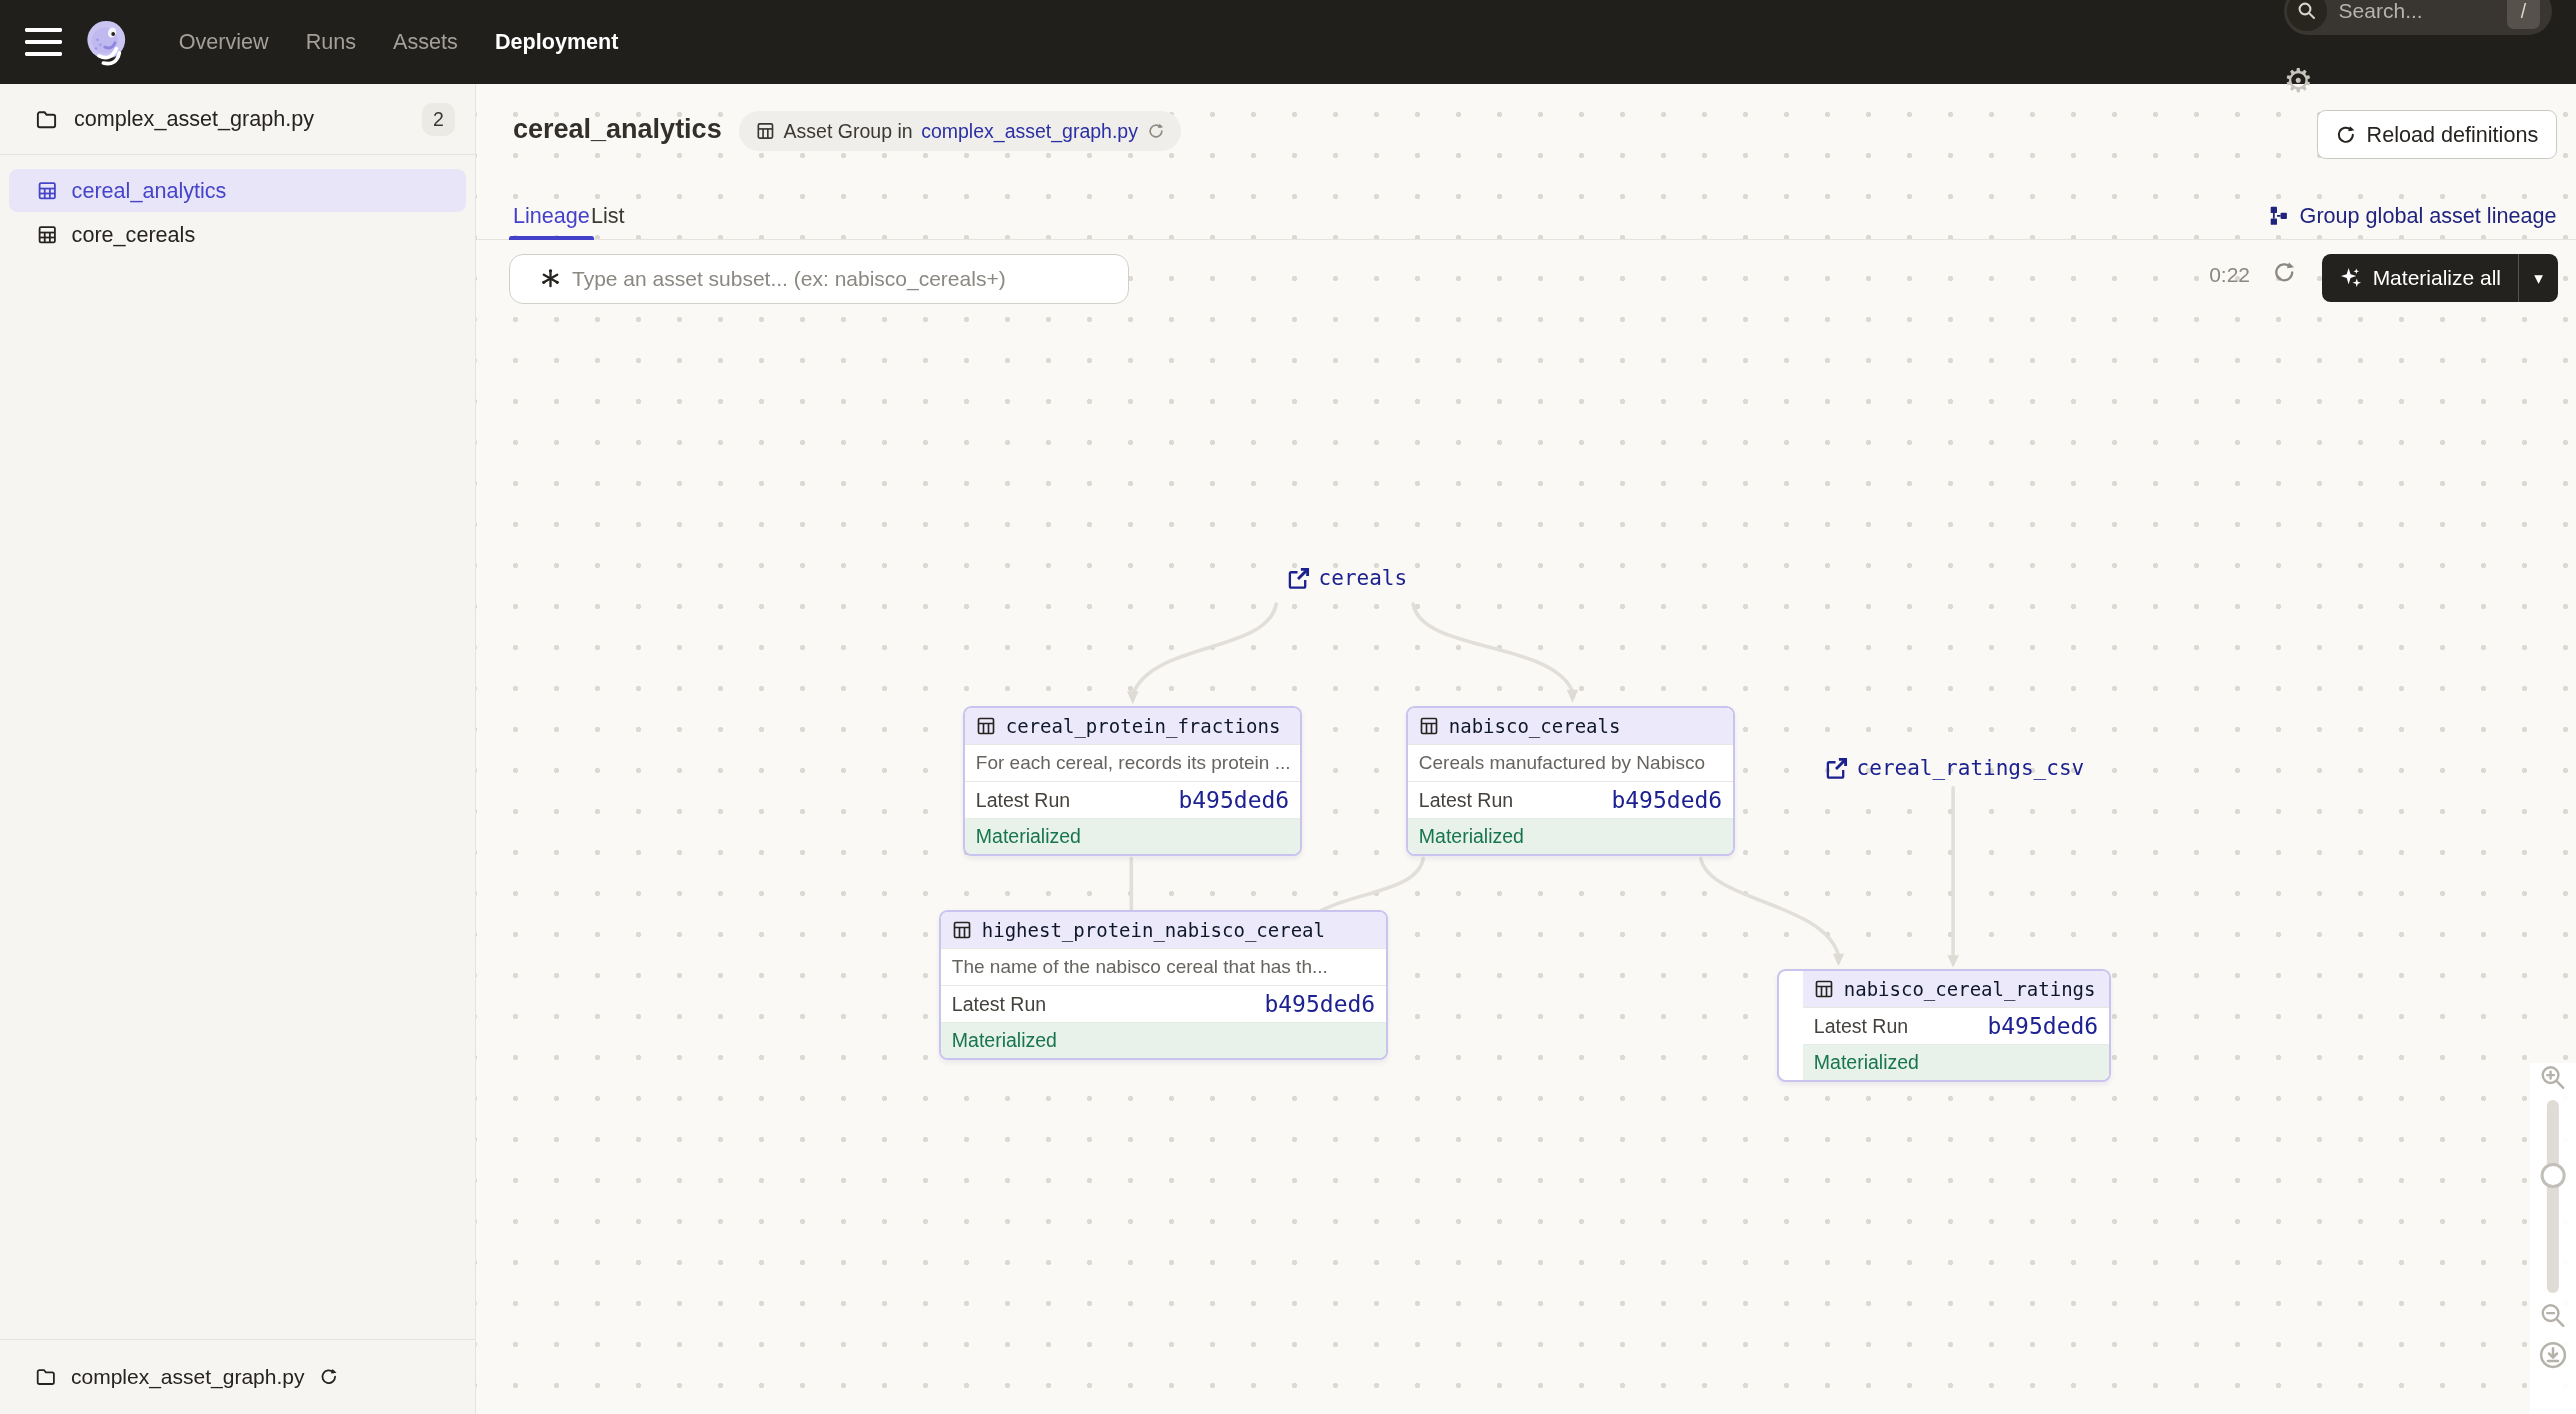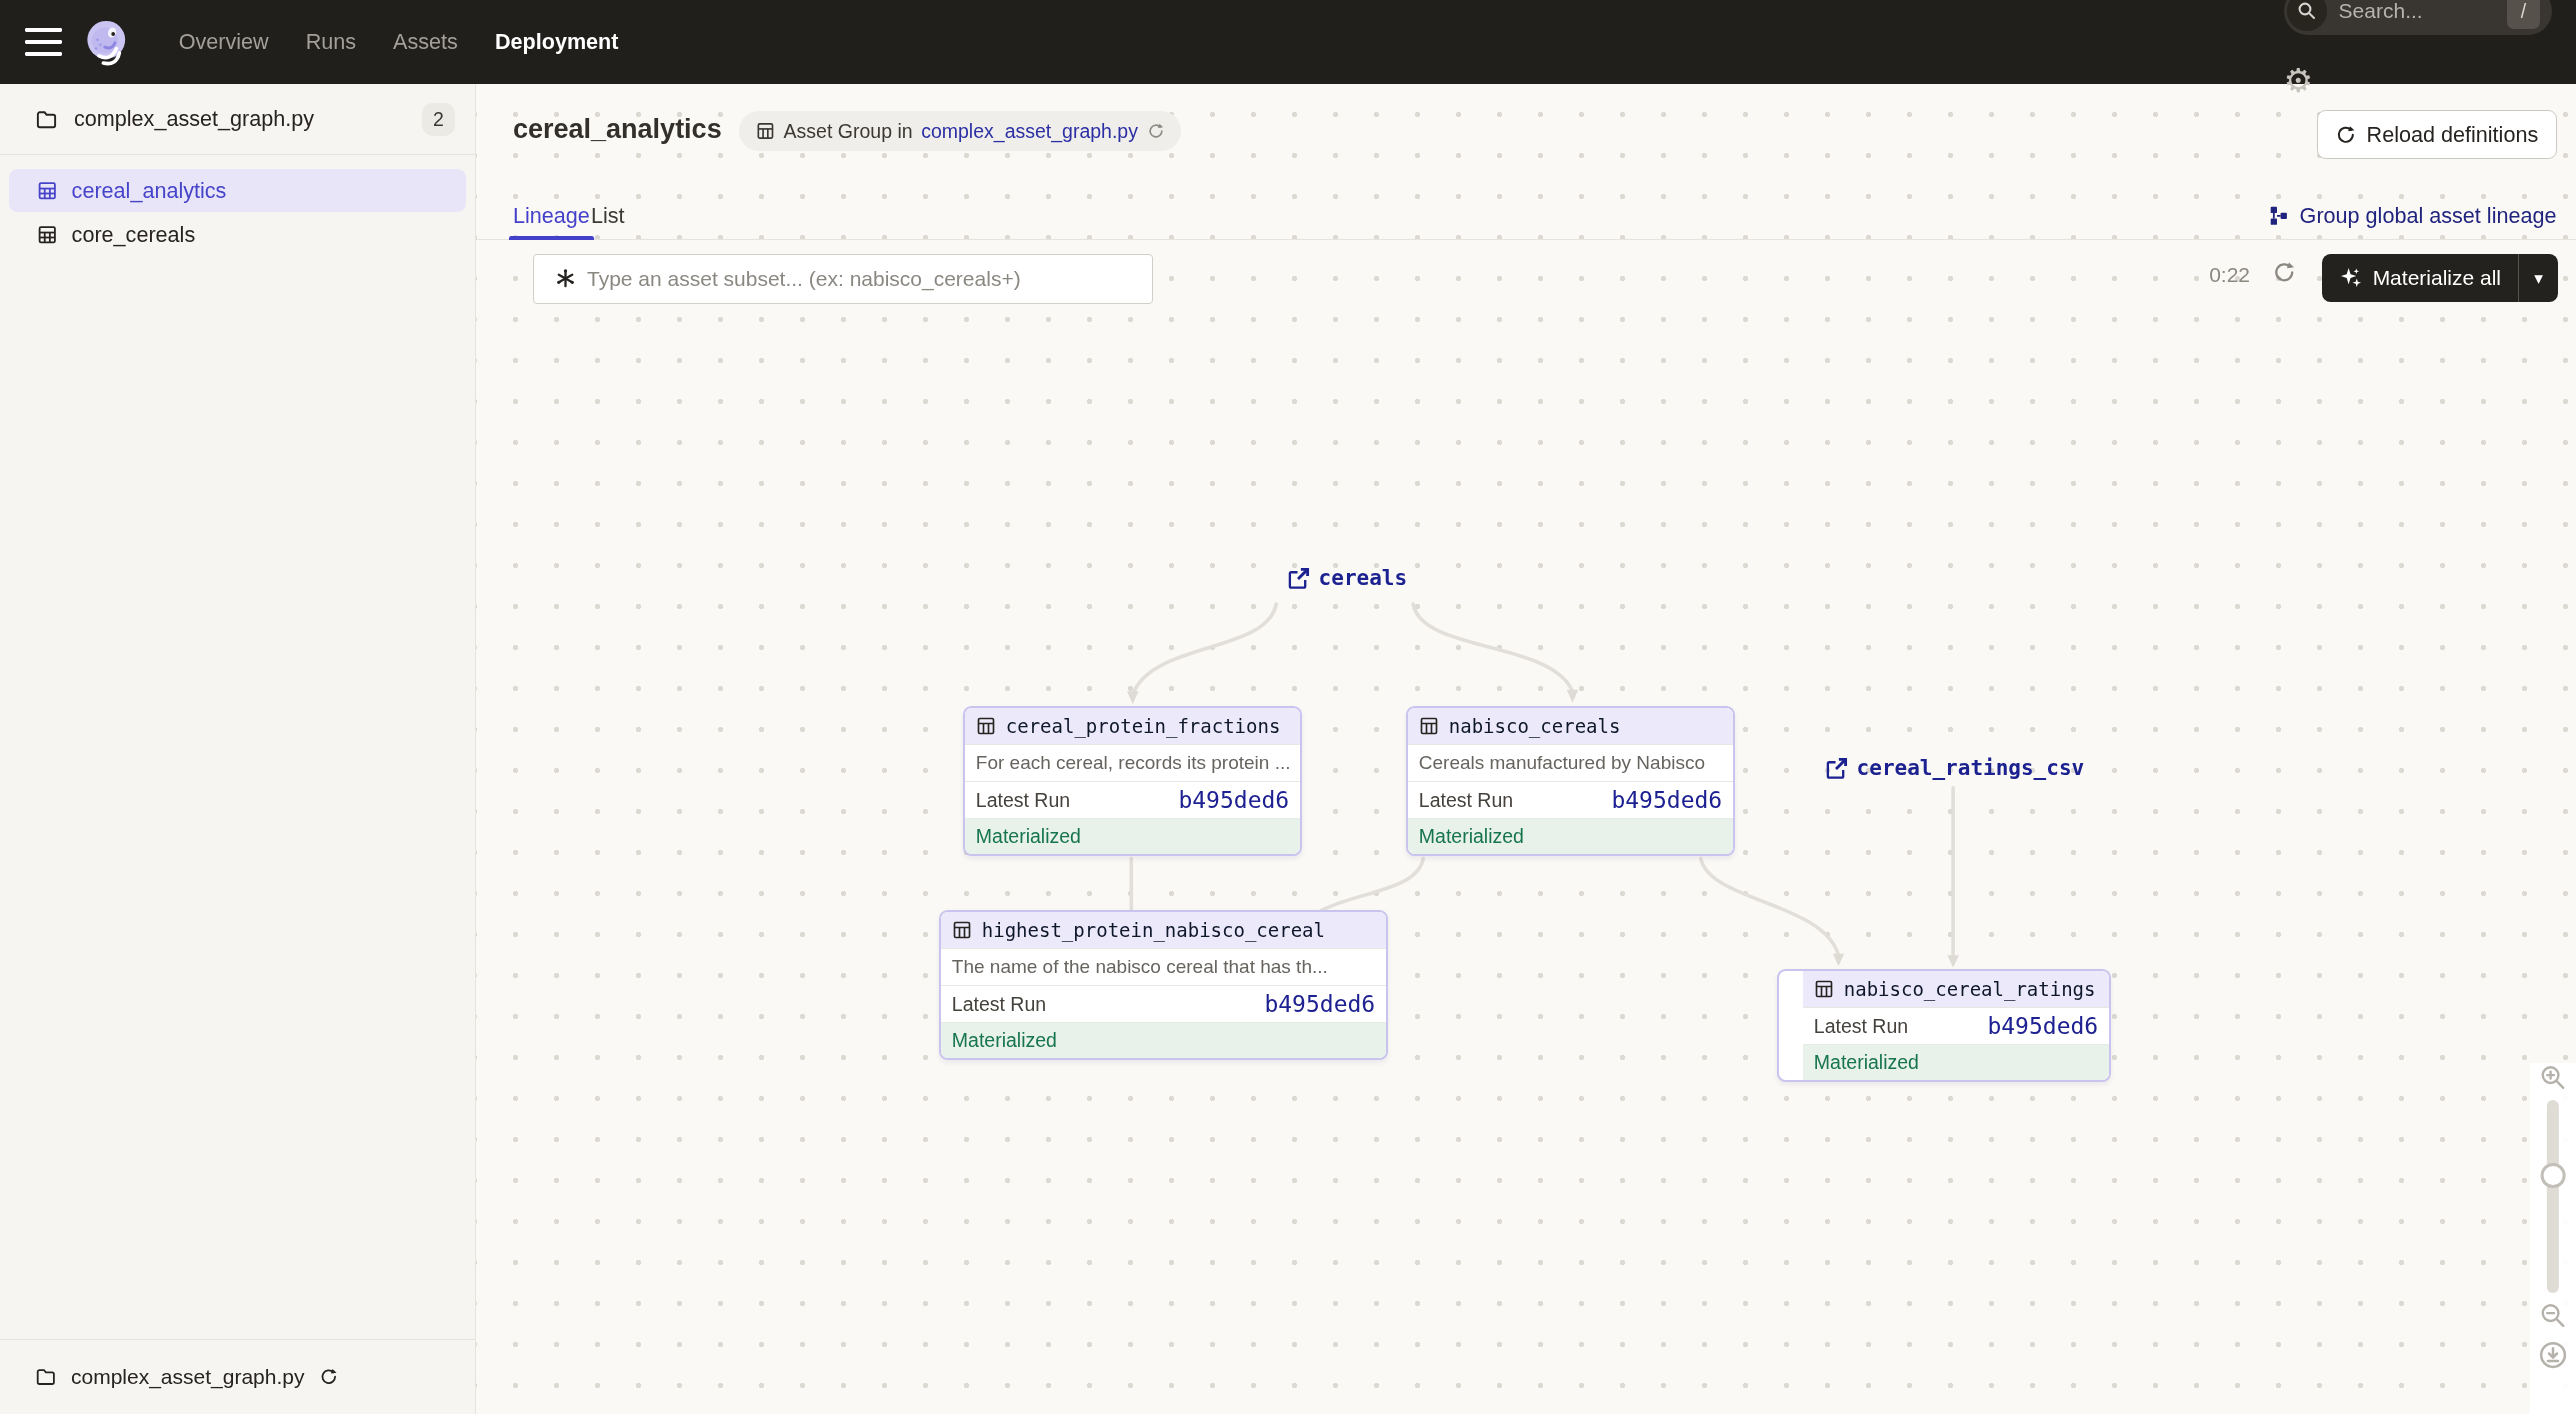--- a/index.html
+++ b/index.html
@@ -54,36 +54,36 @@
   .tabs-row { position:absolute; left:0; right:0; top:108px; height:48px; border-bottom:0.7px solid #e7e4e0; }
   .tab { position:absolute; top:0; height:48px; display:flex; align-items:center; font-size:21.6px; cursor:pointer; }
   .tab-lineage { left:37px; color:#4440c9; font-weight:500; }
   .tab-lineage::after { content:""; position:absolute; left:-4.3px; right:-4.3px; bottom:0; height:4.3px; background:#4440c9; border-radius:2.2px 2.2px 0 0; }
   .tab-list { left:115px; color:#3d3a36; }
   .global-lineage { position:absolute; right:19.5px; top:0; height:48px; display:flex; align-items:center; gap:10px;
                     color:#21247e; font-size:21.6px; cursor:pointer; }
 
   
   .canvas { position:absolute; left:0; top:156px; right:0; bottom:0; }
-  .filter-input { position:absolute; left:33px; top:13.7px; width:620px; height:50px; border:1.4px solid #d2cfc9; border-radius:4px;
-                  background:#ffffff; display:flex; align-items:center; gap:10px; padding:0 20px;margin-left:24px; }
+  .filter-input { position:absolute; left:33px; top:13.7px; width:620px; height:50px; border:1.4px solid #d2cfc9; border-radius:14px;
+                  background:#ffffff; display:flex; align-items:center; gap:10px; padding:0 29px; }
   .filter-input input { border:none; outline:none; flex:1; font-size:21px; color:#262320; font-family:"Liberation Sans",sans-serif; background:transparent; }
   .filter-input input::placeholder { color:#8b8882; }
   .timer { position:absolute; right:326px; top:23px; font-size:21px; color:#8b8781; }
   .canvas-refresh { position:absolute; right:280px; top:20px; color:#8b8781; cursor:pointer; }
   .materialize { position:absolute; right:18px; top:13.7px; height:48px; border-radius:8.6px; background:#24221f; color:#ffffff;
                  display:flex; align-items:stretch; cursor:pointer; overflow:hidden; }
   .mat-main { display:flex; align-items:center; gap:10px; padding:0 17.3px; font-size:21px; }
   .mat-divider { width:0.7px; background:#57534d; }
   .mat-caret { width:39px; display:flex; align-items:center; justify-content:center; font-family:"DejaVu Sans",sans-serif; font-size:17.3px; }
 
   .edges { position:absolute; left:0; top:0; width:2100px; height:1258px; z-index:1; }
 
   .src-asset { position:absolute; display:flex; align-items:center; gap:8.6px; color:#1c2190; z-index:3; cursor:pointer; }
-  .src-asset .src-name { font-family:"DejaVu Sans Mono",monospace; font-size:21px; font-weight:700; }
+  .src-asset .src-name { font-family:"DejaVu Sans Mono",monospace; font-size:21px; font-weight:400; }
 
   .node { position:absolute; border:2.2px solid #c8c4ee; border-radius:8.6px; background:#ffffff; z-index:5;
           box-shadow:0 2.2px 5.8px rgba(40,35,80,0.07); overflow:hidden; cursor:pointer; }
   .node-header { height:36px; background:#eceafa; display:flex; align-items:center; gap:10px; padding:0 10.8px; }
   .node-title { font-family:"DejaVu Sans Mono",monospace; font-size:19px; color:#0f172a; font-weight:400; white-space:nowrap; }
   .node-desc { height:37px; border-top:0.7px solid #e9e6e2; display:flex; align-items:center; padding:0 10.8px;
                font-size:19px; color:#67645f; white-space:nowrap; overflow:hidden; text-overflow:ellipsis; }
   .node-run { height:37px; border-top:0.7px solid #e9e6e2; display:flex; align-items:center; justify-content:space-between; padding:0 10.8px; }
   .run-label { font-size:19.5px; color:#45413c; }
   .run-id { font-family:"DejaVu Sans Mono",monospace; font-size:23px; color:#1d2191; cursor:pointer; }

